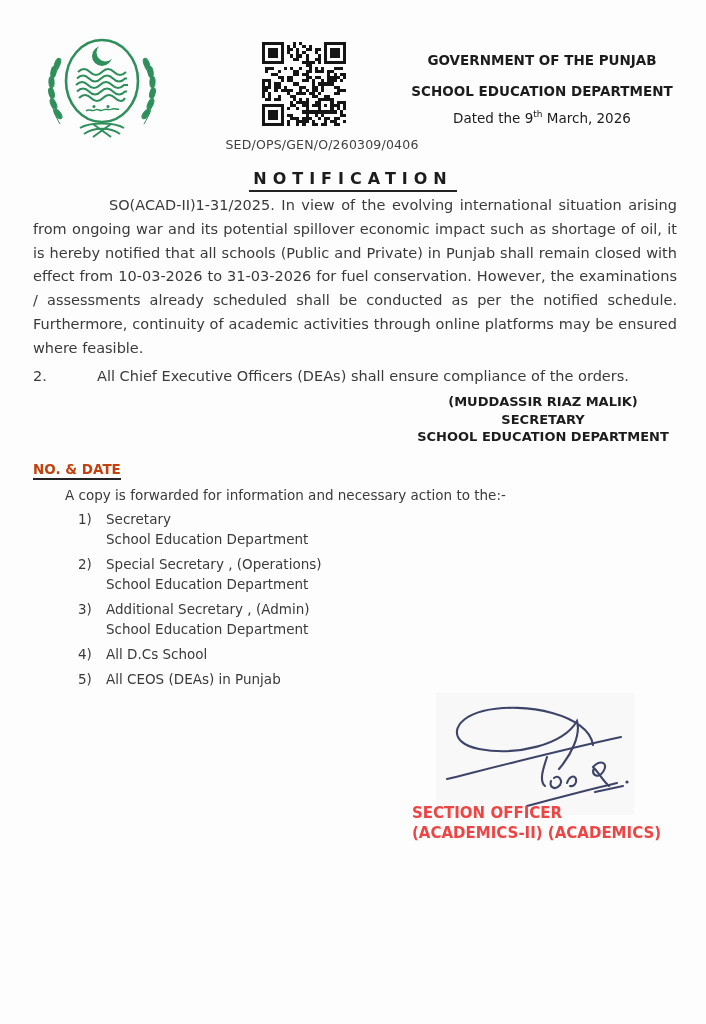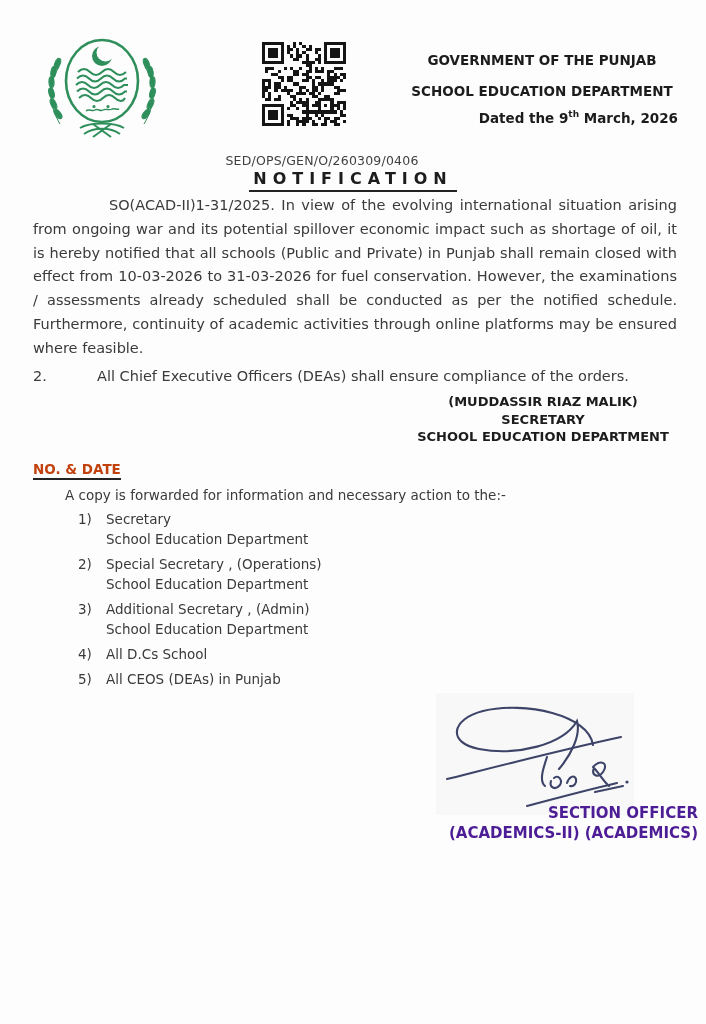--- a/index.html
+++ b/index.html
@@ -16,29 +16,29 @@
     margin:0 auto;
     background:#fdfdfd;
     font-family:"DejaVu Sans","Liberation Sans",sans-serif;
     color:var(--text);
     overflow:hidden;
   }
   
   .emblem{position:absolute;left:38px;top:34px;width:128px;height:110px;}
   .qr{position:absolute;left:262px;top:42px;width:84px;height:84px;}
   .qr-caption{
-    position:absolute;left:222px;top:153px;width:200px;
+    position:absolute;left:222px;top:137px;width:200px;
     text-align:center;font-size:12.5px;color:#3f3f3f;letter-spacing:.2px;
   }
   .hdr-right{
     position:absolute;left:406px;top:38px;width:272px;
     text-align:center;color:var(--heading);
   }
   .hdr-right .org{font-weight:bold;font-size:13.5px;line-height:17px;margin-top:14px;}
-  .hdr-right .dated{font-weight:bold;font-size:13.5px;margin-top:9px;text-align:right;}
+  .hdr-right .dated{font-weight:normal;font-size:13.5px;margin-top:9px;}
   .hdr-right sup{font-size:9px;}
   
   .title-row{position:absolute;left:0;top:169px;width:100%;text-align:center;}
   .title-row span{
     display:inline-block;
     font-weight:bold;font-size:16px;letter-spacing:6px;
     color:var(--heading);
     border-bottom:2.5px solid #222;
     padding:0 4px 2px 4px;
     text-align:center;
@@ -72,22 +72,22 @@
   .dist-item .num{width:28px;flex:none;}
   .dist-item .l2:empty{display:none;}
   
   .sig-box{
     position:absolute;left:436px;top:693px;width:198px;height:122px;
     background:#f8f8f9;
   }
   .sig-box svg{width:100%;height:100%;}
   .footer-title{
     position:absolute;left:412px;top:804px;width:286px;
-    text-align:right;font-weight:bold;font-size:15px;line-height:19.5px;
-    color:#4c1d95;
+    text-align:left;font-weight:bold;font-size:15px;line-height:19.5px;
+    color:#ef4444;
   }
 </style>
 </head>
 <body>
 
 <div class="page">
 
   <svg class="emblem" viewBox="0 0 128 110">
     <g stroke="var(--emblem-green)" fill="none" stroke-width="2.6">
       <ellipse cx="64" cy="47" rx="36" ry="41"></ellipse>

